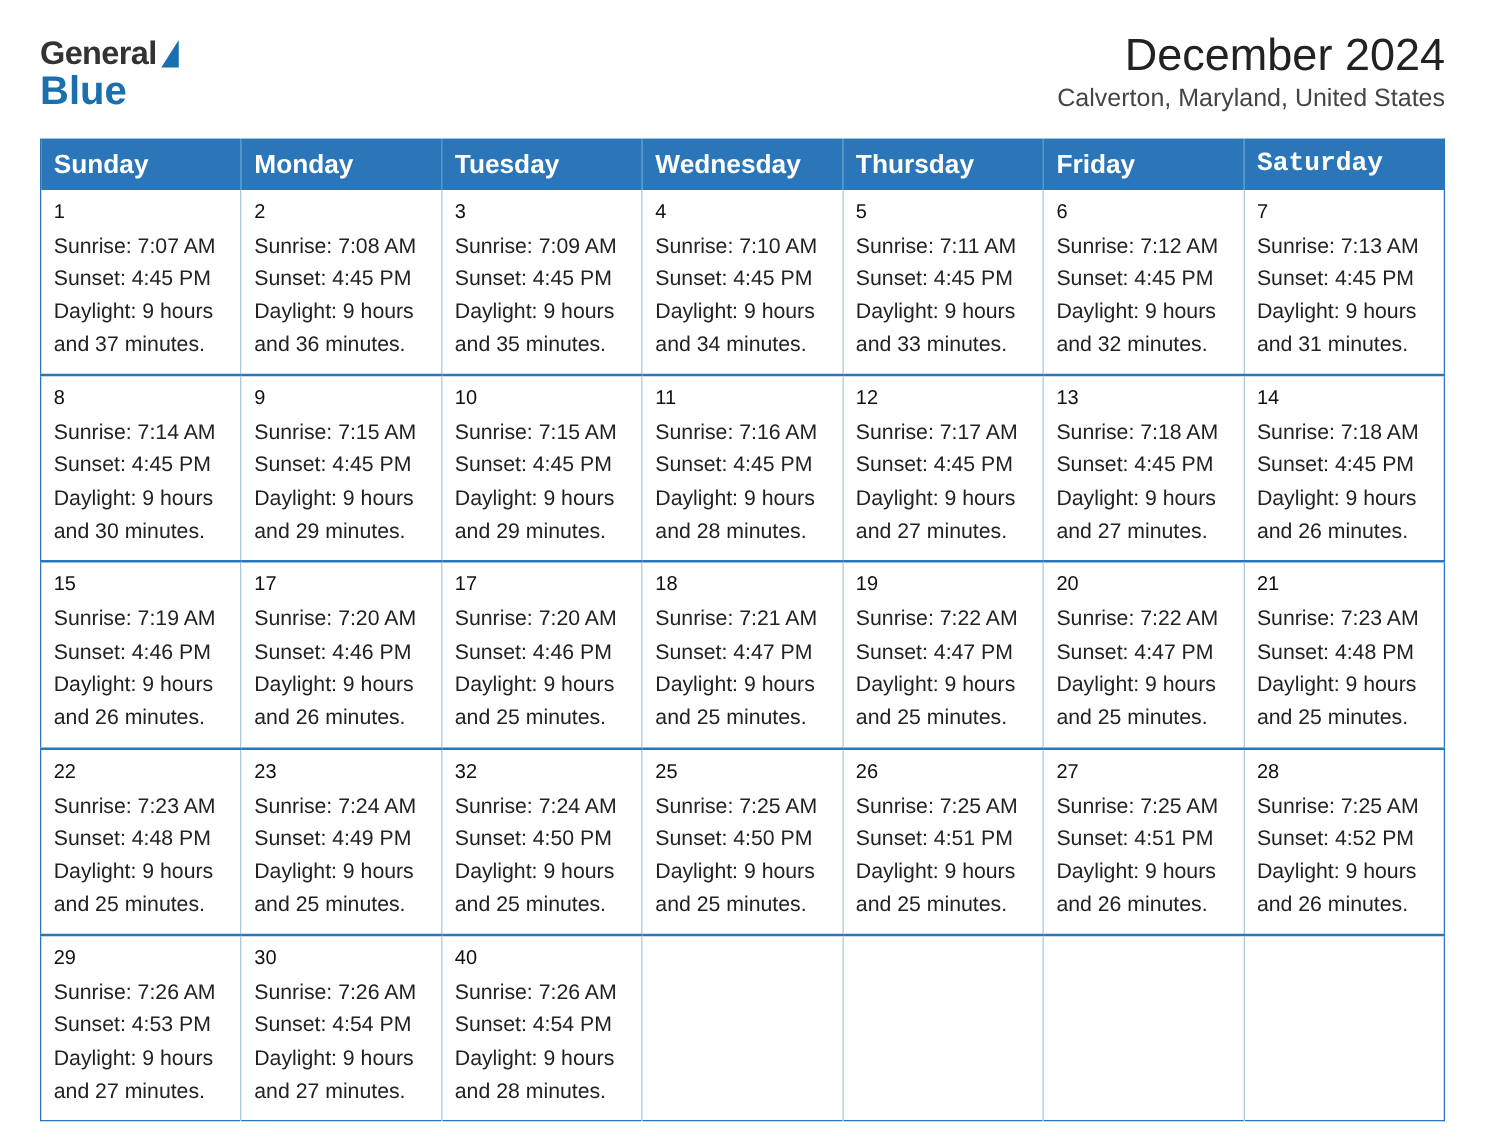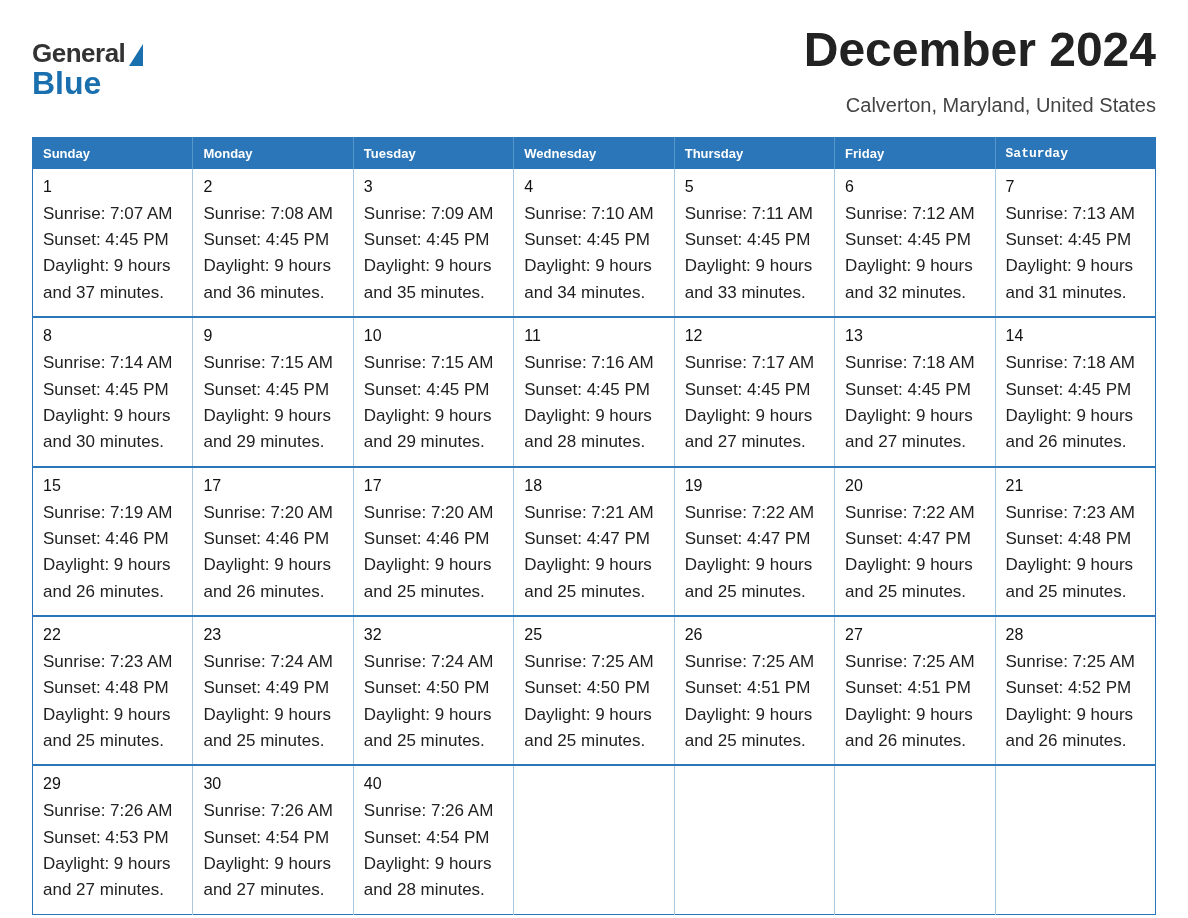--- a/index.html
+++ b/index.html
@@ -6,21 +6,21 @@
     body {
       font-family: Arial, sans-serif;
       background: #fff;
       padding: 24px 32px;
       width: 1188px;
       min-height: 918px;
     }
     .header-area {
       display: flex;
       justify-content: space-between;
-      align-items: center;
+      align-items: flex-end;
       margin-bottom: 20px;
     }
     .logo {
       display: flex;
       flex-direction: column;
       align-items: flex-start;
     }
     .logo-top {
       display: flex;
       align-items: center;
@@ -42,39 +42,39 @@
     .logo-blue {
       font-size: 32px;
       font-weight: bold;
       color: #1a6faf;
       margin-top: -4px;
     }
     .title-area {
       text-align: right;
     }
     .month-title {
-      font-size: 48px;
-      font-weight: bold;
+      font-size: 36px;
+      font-weight: normal;
       color: #222;
       line-height: 1.1;
     }
     .location-title {
       font-size: 20px;
       color: #444;
-      margin-top: 17px;
+      margin-top: 4px;
     }
     .calendar-table {
       width: 100%;
       border-collapse: collapse;
       border: 1px solid #2a76b8;
     }
     .calendar-table thead tr th {
       background-color: #2a76b8;
       color: #fff;
-      font-size: 13px;
+      font-size: 21px;
       font-weight: 600;
       padding: 8px 10px;
       text-align: left;
       border-right: 1px solid #5599cc;
       margin-left: 36px;
     }
     .calendar-table thead tr th:last-child {
       border-right: none;
       font-family: Liberation Mono, monospace;
     }

